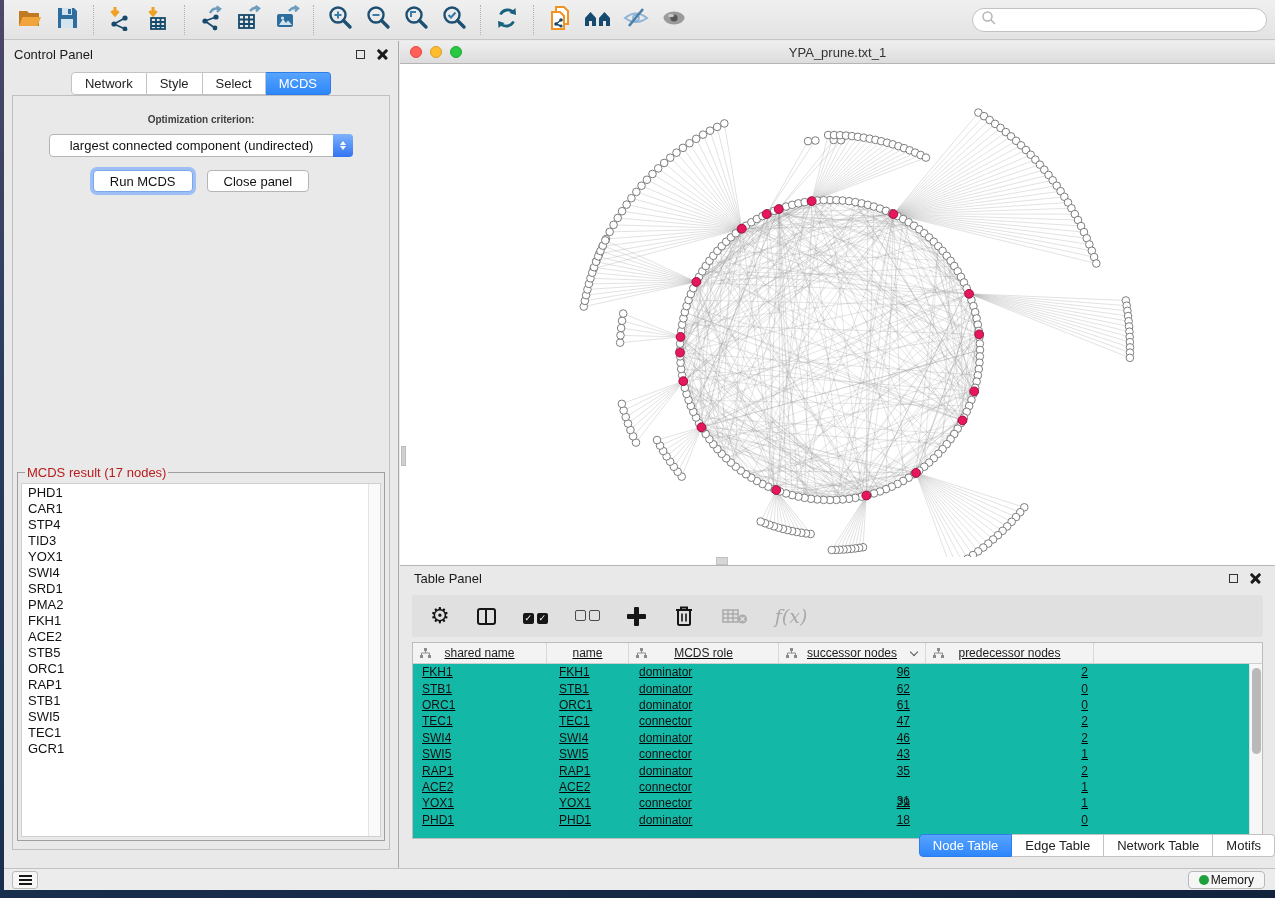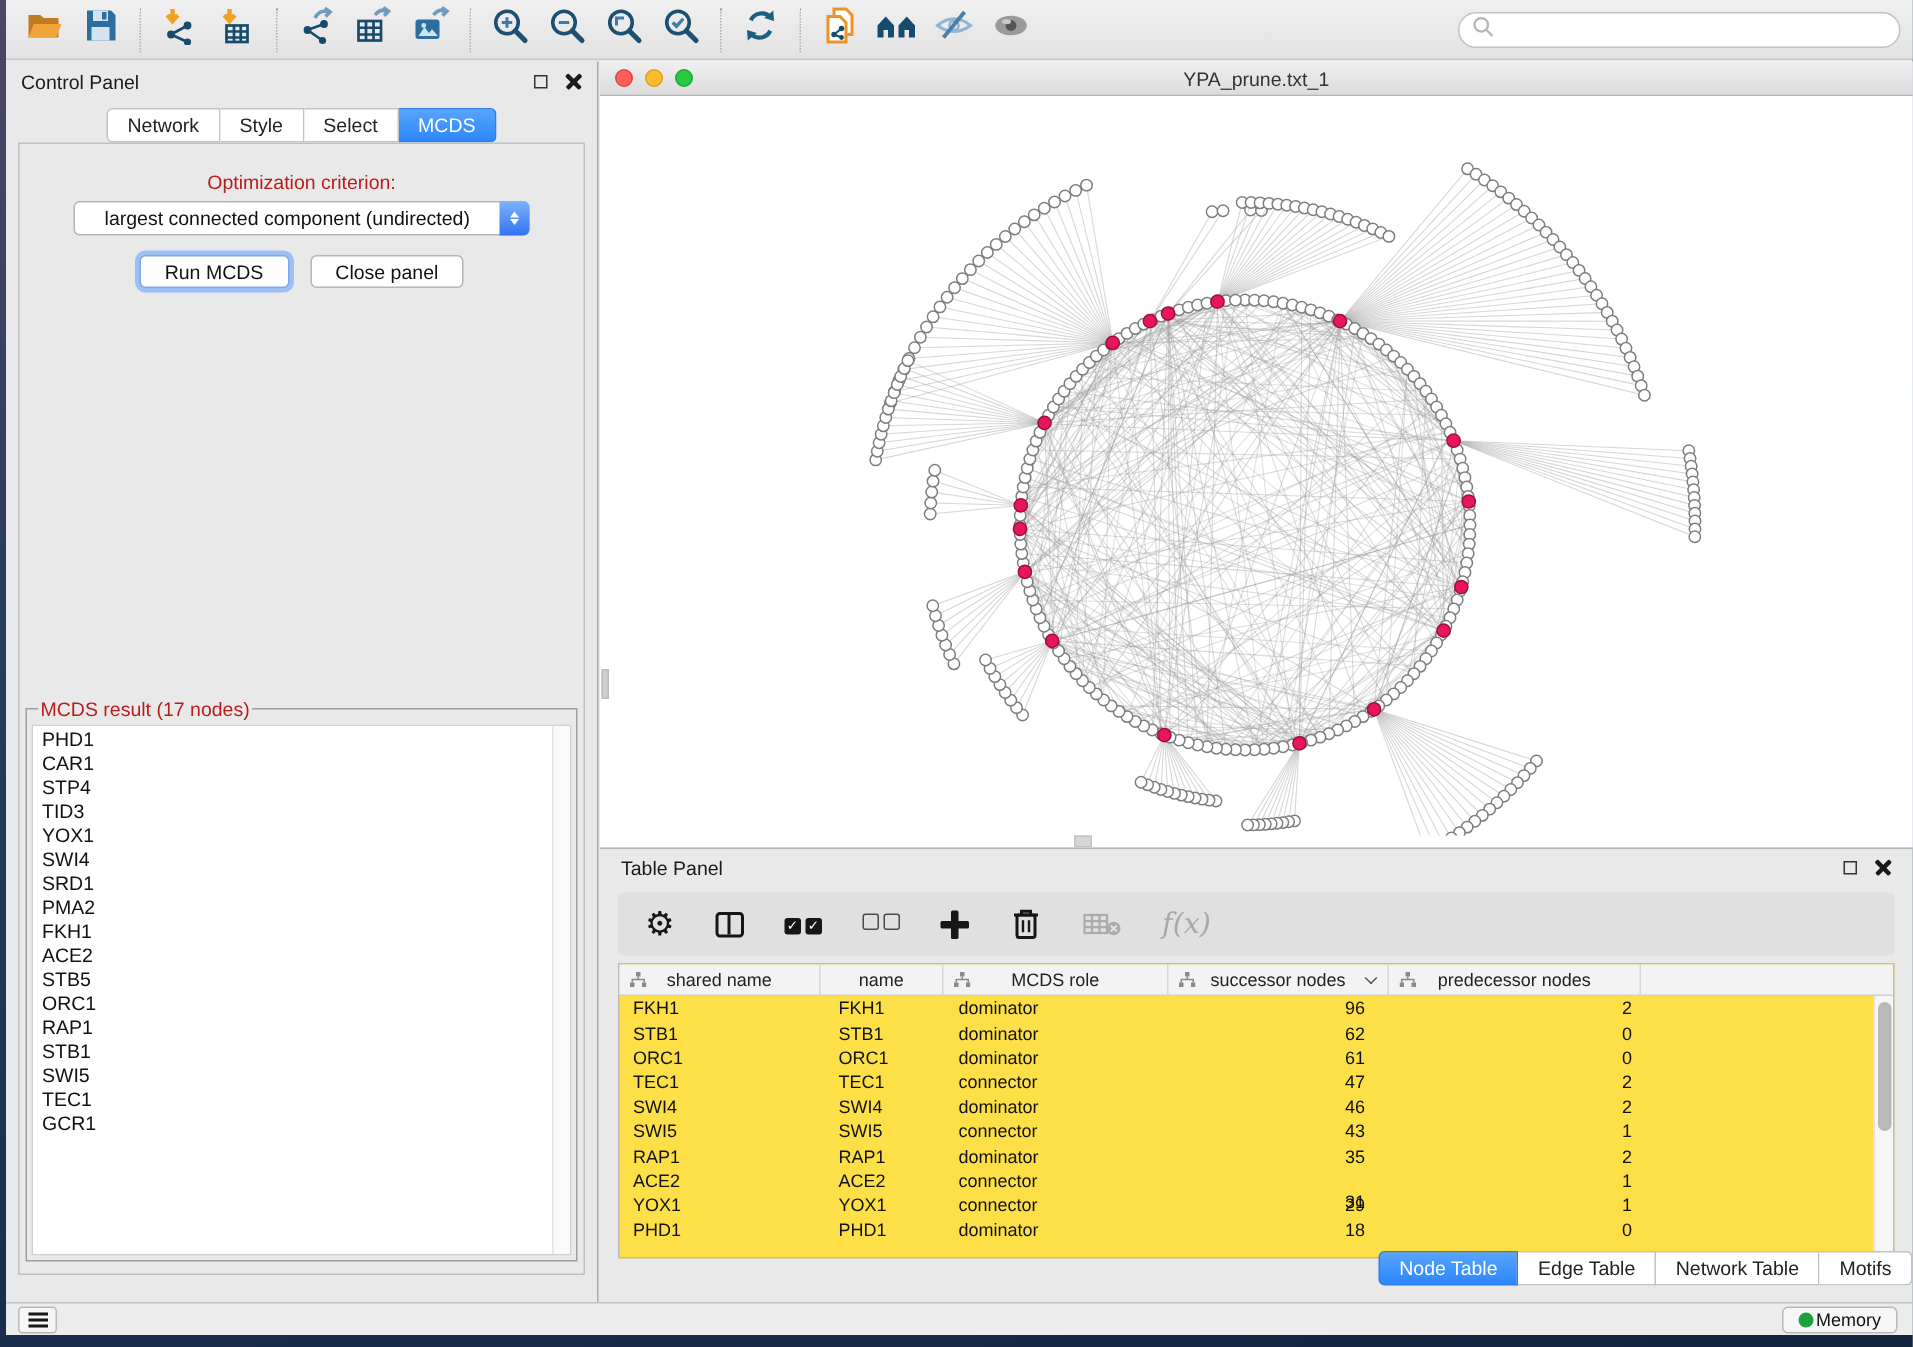--- a/index.html
+++ b/index.html
@@ -33,21 +33,21 @@
   .win-x i:first-child { transform:rotate(45deg);} .win-x i:last-child { transform:rotate(-45deg);}
   .seg-wrap { position:absolute; top:31px; left:0; right:0; text-align:center; z-index:3; }
   .seg { display:inline-flex; }
   .seg .tab { height:23px; padding:0 13px; font-size:13px; color:#222; background:#fff;
     border:1px solid #c3c3c3; border-left:none; display:flex; align-items:center; cursor:default; }
   .seg .tab:first-child { border-left:1px solid #c3c3c3; border-radius:4px 0 0 4px; }
   .seg .tab:last-child { border-radius:0 4px 4px 0; }
   .seg .tab.active { background:linear-gradient(#58a4fd,#2d86fb); border-color:#2d7dec; color:#fff; }
   .content-box { position:absolute; left:8px; right:8px; top:54px; bottom:18px;
     border:1px solid #c0c0c0; background:#e9e9e9; }
-  .opt-label { position:absolute; top:18px; left:0; right:0; text-align:center; font-size:13px; color:#b91c1c; }
+  .opt-label { position:absolute; top:18px; left:0; right:0; text-align:center; font-size:10px; color:#404040;font-weight:bold; }
   .select { position:absolute; top:38px; left:36px; right:36px; height:23px; background:#fff;
     border:1px solid #b5b5b5; border-radius:4px; display:flex; align-items:center; font-size:13px; color:#111; }
   .select .val { flex:1; text-align:center; }
   .select .stepper { width:20px; height:23px; margin:-1px -1px -1px 0; border-radius:0 4px 4px 0;
     background:linear-gradient(#7db3fb,#3273f2); display:flex; flex-direction:column; align-items:center; justify-content:center; gap:1px; }
   .select .stepper b { width:0; height:0; border-left:3.5px solid transparent; border-right:3.5px solid transparent; }
   .stepper .up { border-bottom:4.5px solid #fff; } .stepper .dn { border-top:4.5px solid #fff; }
   .btn-row { position:absolute; top:74px; left:0; right:0; display:flex; justify-content:center; gap:14px; }
   .mbtn { height:22px; padding:0 16px; background:#fff; border:1px solid #b5b5b5; border-radius:4px;
     font-size:13px; color:#111; display:flex; align-items:center; }
@@ -89,21 +89,21 @@
     text-align:center; display:inline-block; }
   .chk + .chk { margin-left:3px; }
   .unchk { width:11px; height:11px; border-radius:2px; border:1.5px solid #4a4a4a; background:#e0e0e0; display:inline-block; }
   .unchk + .unchk { margin-left:3px; }
   .plus-glyph { position:relative; width:19px; height:19px; }
   .plus-glyph i { position:absolute; background:#161616; border-radius:1px; }
   .plus-glyph i:first-child { left:0; top:7.5px; width:19px; height:4.5px; }
   .plus-glyph i:last-child { left:7.5px; top:0; width:4.5px; height:19px; }
   .fx-glyph { font-family:"DejaVu Serif", serif; font-style:italic; font-size:19px; color:#a8a8a8; }
 
-  .tablebox { position:absolute; left:12px; right:12px; top:76px; height:197px; background:#fde047; border:1px solid #bcbcbc; }
+  .tablebox { position:absolute; left:12px; right:12px; top:76px; height:197px; background:#14b8a6; border:1px solid #bcbcbc;text-decoration:underline; }
   .thead { display:flex; height:21px; background:#f3f3f3; border-bottom:1px solid #cfcfcf; }
   .th { position:relative; display:flex; align-items:center; justify-content:center;
     font-size:12px; color:#222; border-right:1px solid #d8d8d8; }
   .th .hicon { position:absolute; left:7px; top:5px; }
   .th .sortchev { position:absolute; right:7px; top:6px; width:7px; height:7px; }
   .th .sortchev:before { content:""; position:absolute; left:0; top:0; width:5px; height:5px;
     border-right:1.5px solid #555; border-bottom:1.5px solid #555; transform:rotate(45deg); }
   .tbody { position:relative; }
   .tr { display:flex; height:16.4px; align-items:center; }
   .td { font-size:12px; color:#111; white-space:nowrap; overflow:hidden; }

